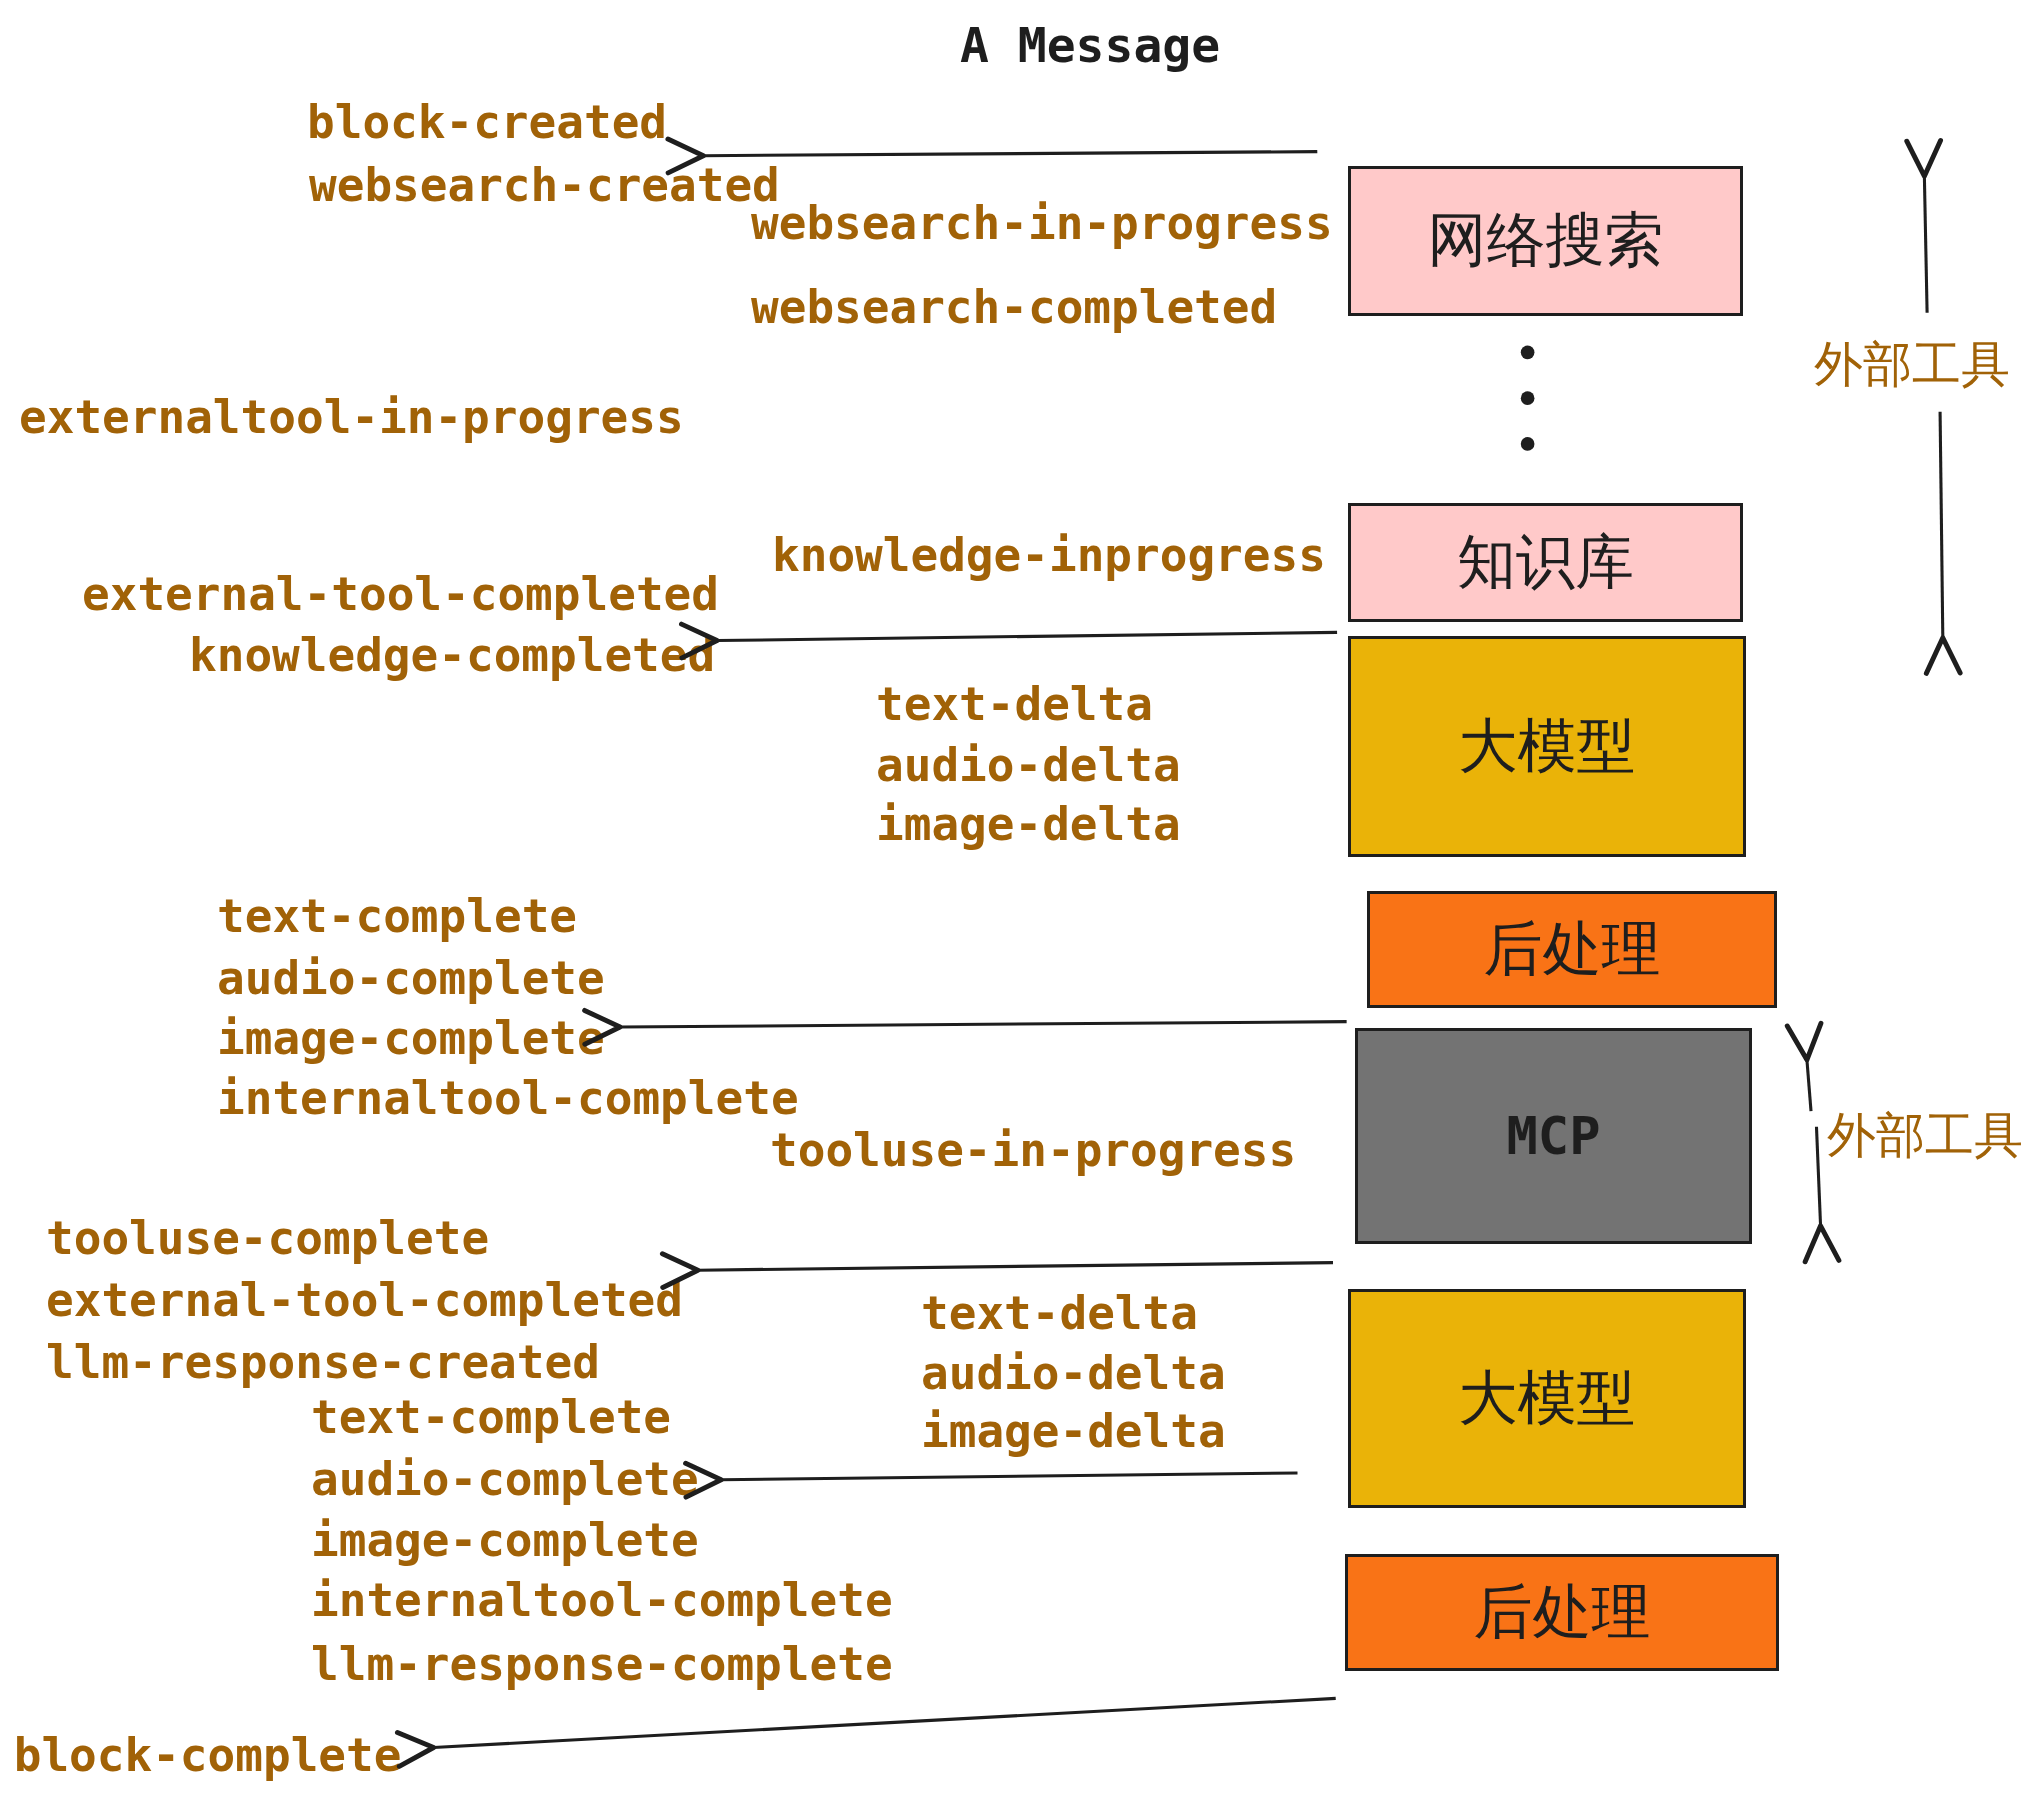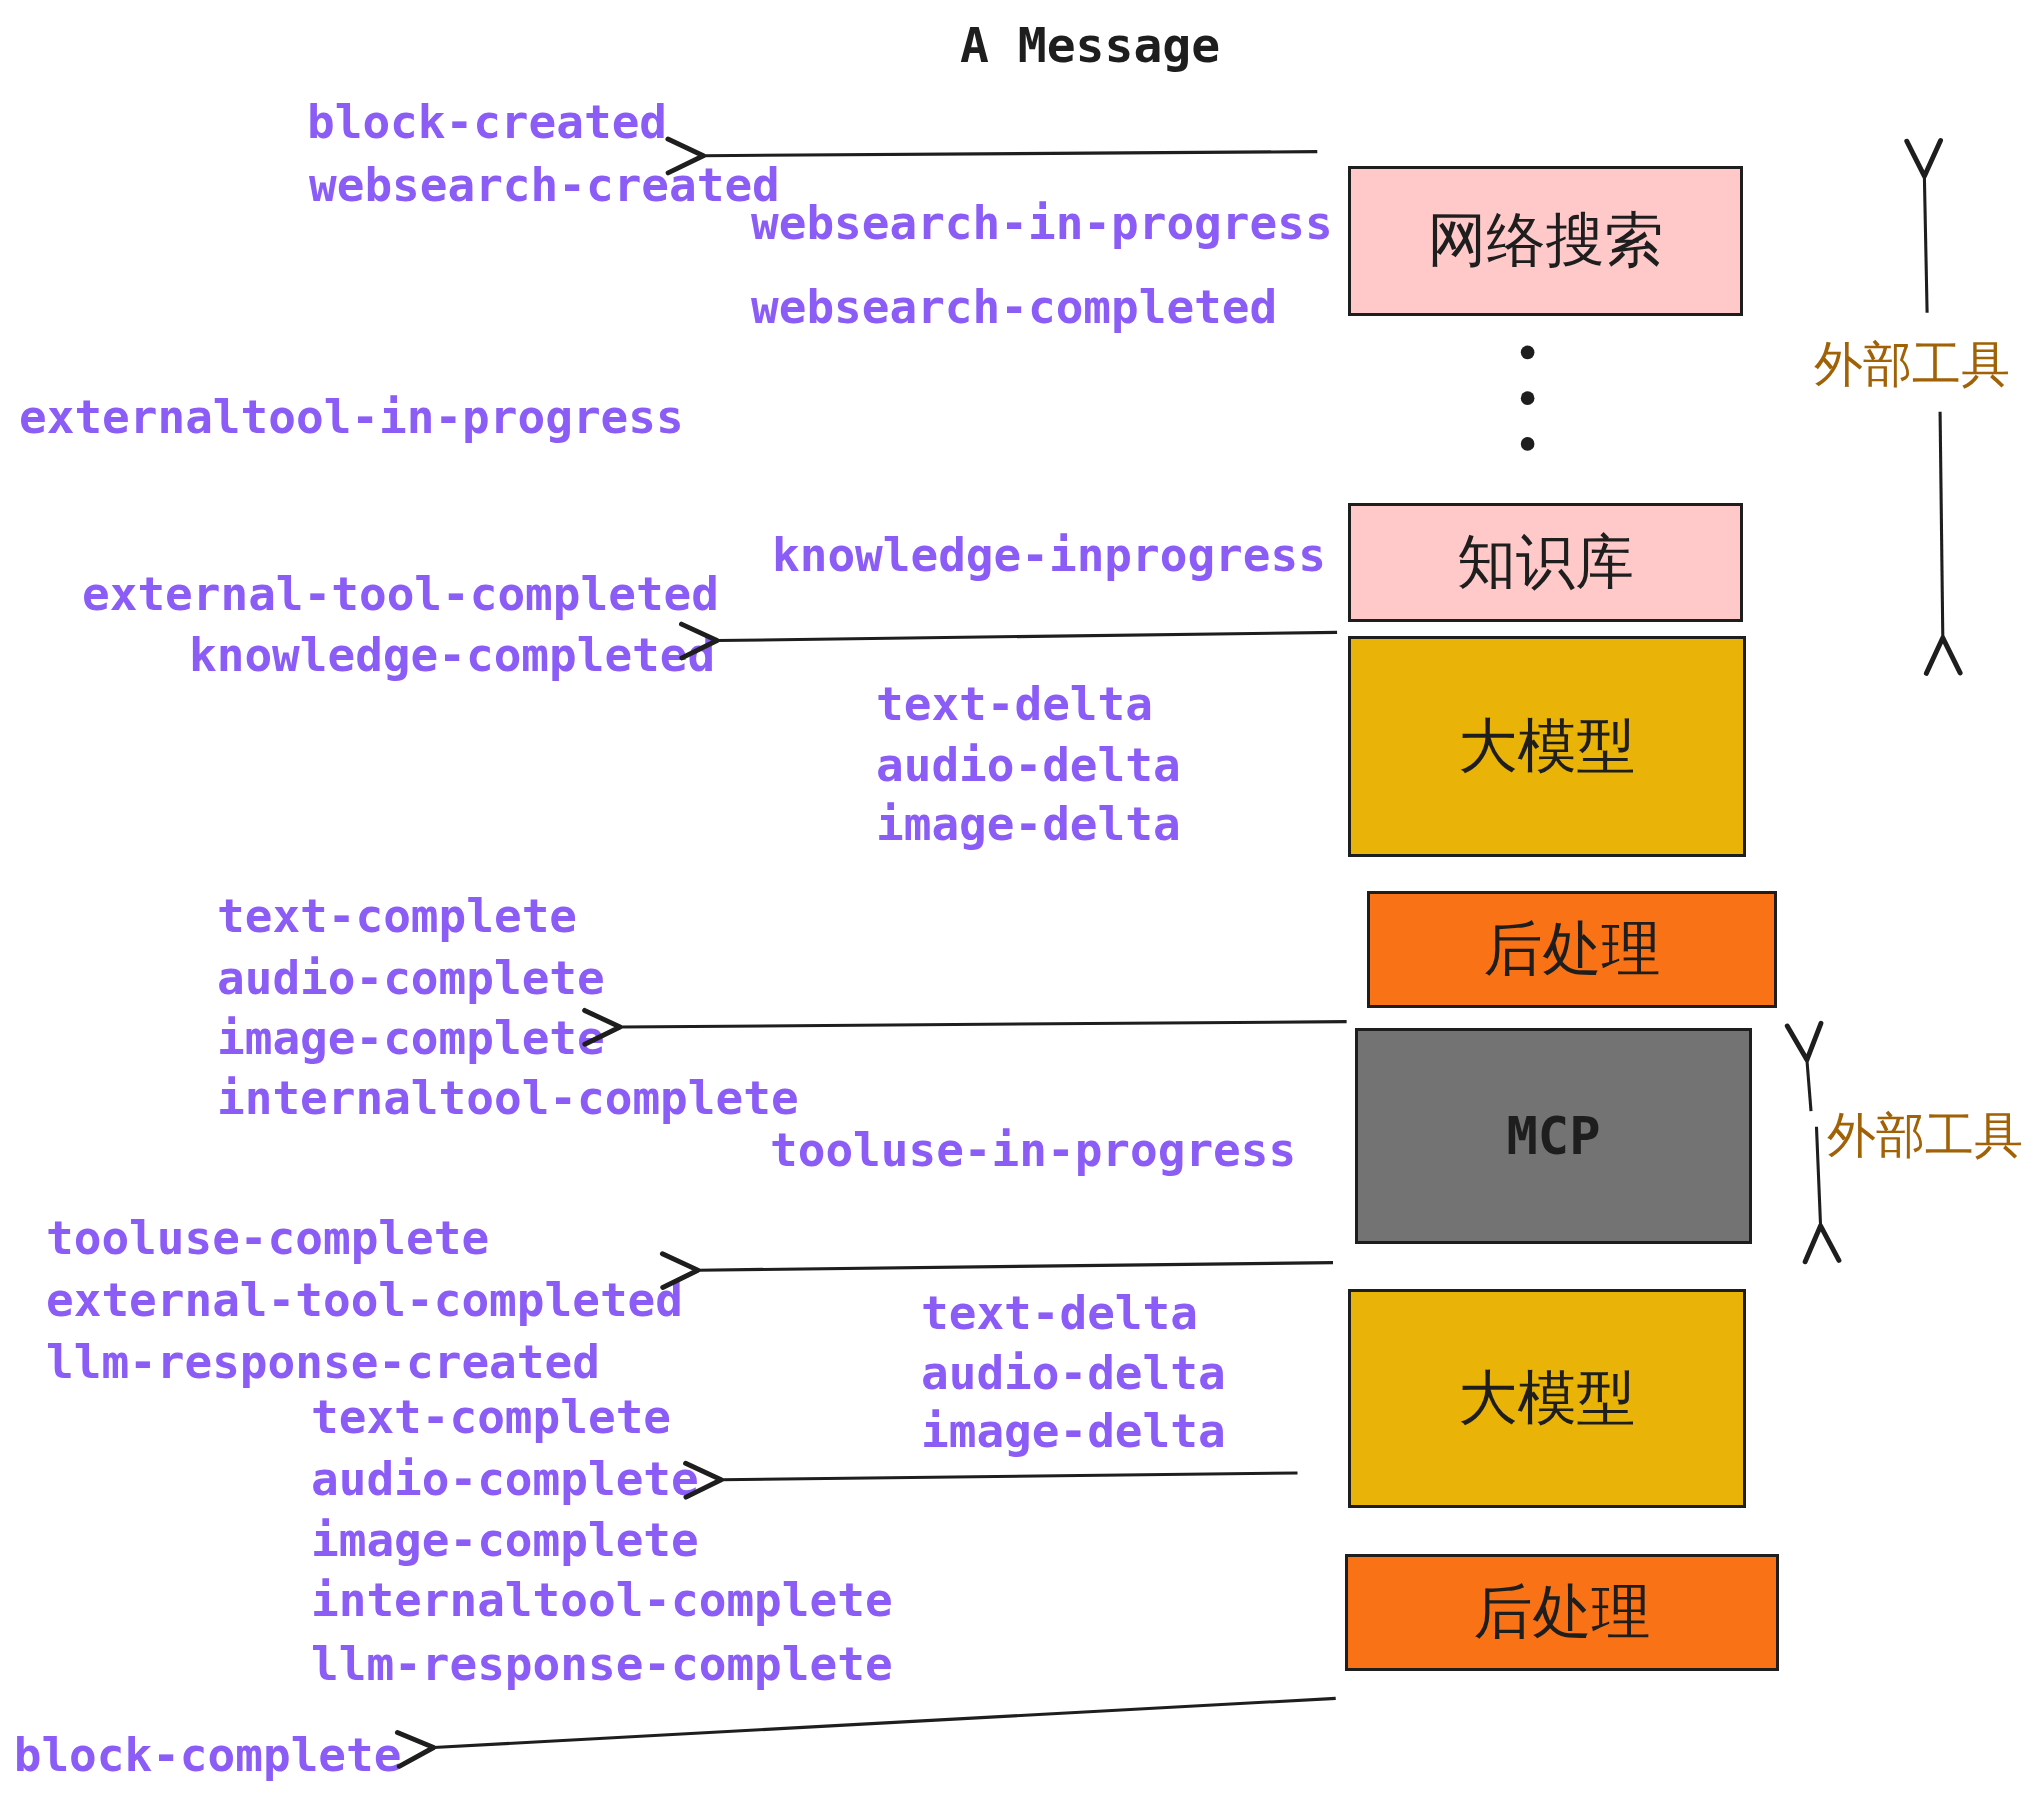--- a/index.html
+++ b/index.html
@@ -11,21 +11,21 @@
     font-family:"DejaVu Sans Mono","Liberation Mono",monospace;
     color:#1e1e1e;
   }
   .evt{
     position:absolute;
     font-family:"DejaVu Sans Mono","Liberation Mono",monospace;
     font-size:46px;
     font-weight:bold;
     line-height:1.15;
     white-space:nowrap;
-    color:#8b5cf6;
+    color:#a16207;
   }
   .title{
     position:absolute;
     font-family:"DejaVu Sans Mono","Liberation Mono",monospace;
     font-size:48px;
     font-weight:bold;
     white-space:nowrap;
     color:#1e1e1e;
   }
   .box{

